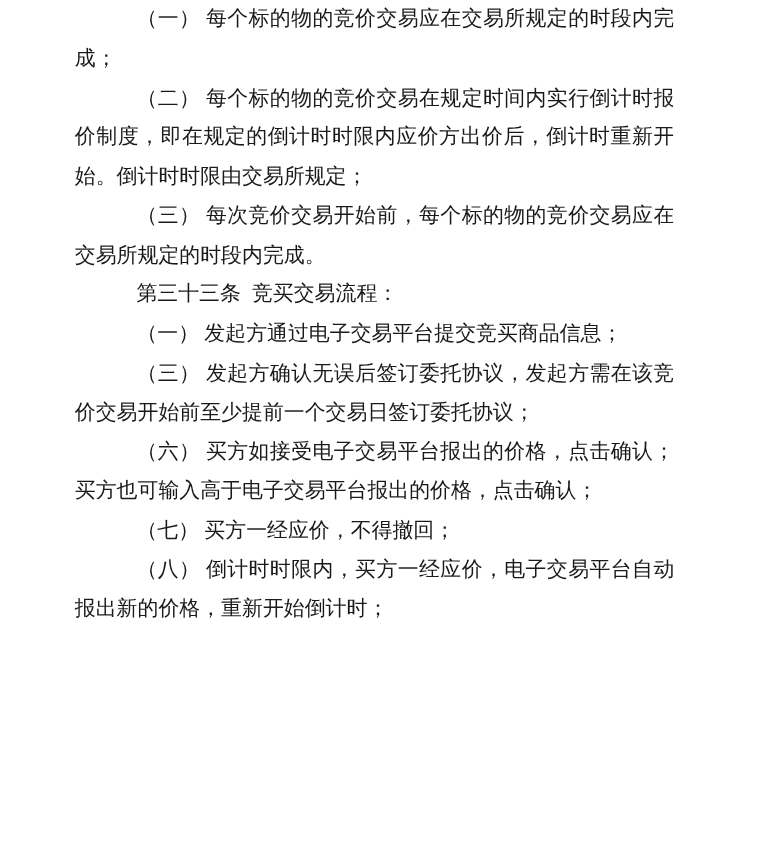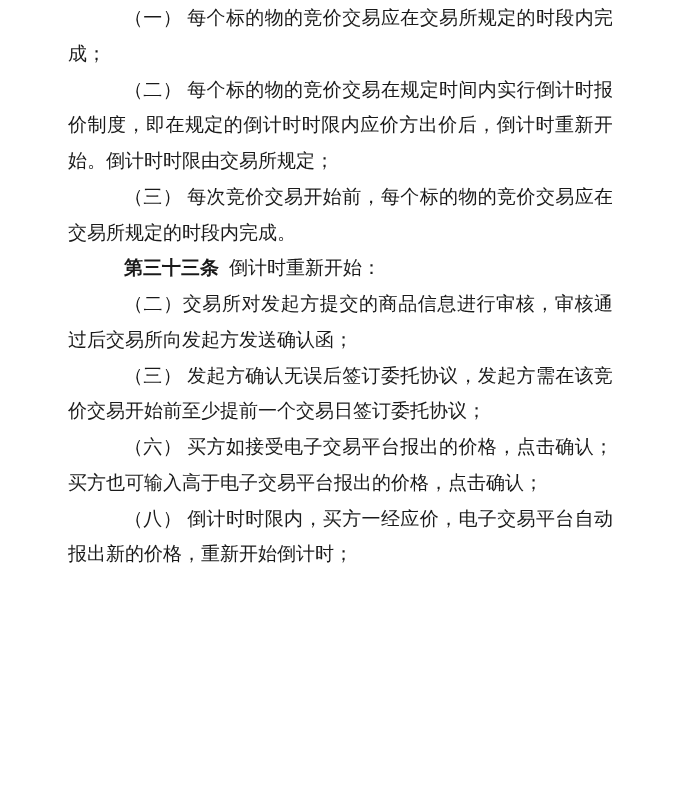--- a/index.html
+++ b/index.html
@@ -22,43 +22,44 @@
   }
   .para {
     margin: 0;
     padding: 0;
     width: 545px;
     text-align: justify;
     text-indent: 56px;
     word-break: normal;
   }
   .article-no {
-    font-weight: 700;
+    font-weight: 400;
     font-family: "Liberation Sans", "DejaVu Sans", sans-serif;
     margin-right: 10px;
   }
 </style>
 </head>
 <body>
 
 <div class="page">
 
   <p class="para">（一） 每个标的物的竞价交易应在交易所规定的时段内完成；</p>
 
   <p class="para">（二） 每个标的物的竞价交易在规定时间内实行倒计时报价制度，即在规定的倒计时时限内应价方出价后，倒计时重新开始。倒计时时限由交易所规定；</p>
 
   <p class="para">（三） 每次竞价交易开始前，每个标的物的竞价交易应在交易所规定的时段内完成。</p>
 
-  <p class="para"><span class="article-no">第三十三条</span><span class="article-title">倒计时重新开始：</span></p>
+  <p class="para"><span class="article-no">第三十三条</span><span class="article-title">竞买交易流程：</span></p>
 
+  <p class="para">（一） 发起方通过电子交易平台提交竞买商品信息；</p>
 
-  <p class="para">（二）交易所对发起方提交的商品信息进行审核，审核通过后交易所向发起方发送确认函；</p>
 
   <p class="para">（三） 发起方确认无误后签订委托协议，发起方需在该竞价交易开始前至少提前一个交易日签订委托协议；</p>
 
 
 
   <p class="para">（六） 买方如接受电子交易平台报出的价格，点击确认；买方也可输入高于电子交易平台报出的价格，点击确认；</p>
 
+  <p class="para">（七） 买方一经应价，不得撤回；</p>
 
   <p class="para">（八） 倒计时时限内，买方一经应价，电子交易平台自动报出新的价格，重新开始倒计时；</p>
 
 </div>
 
 </body></html>

